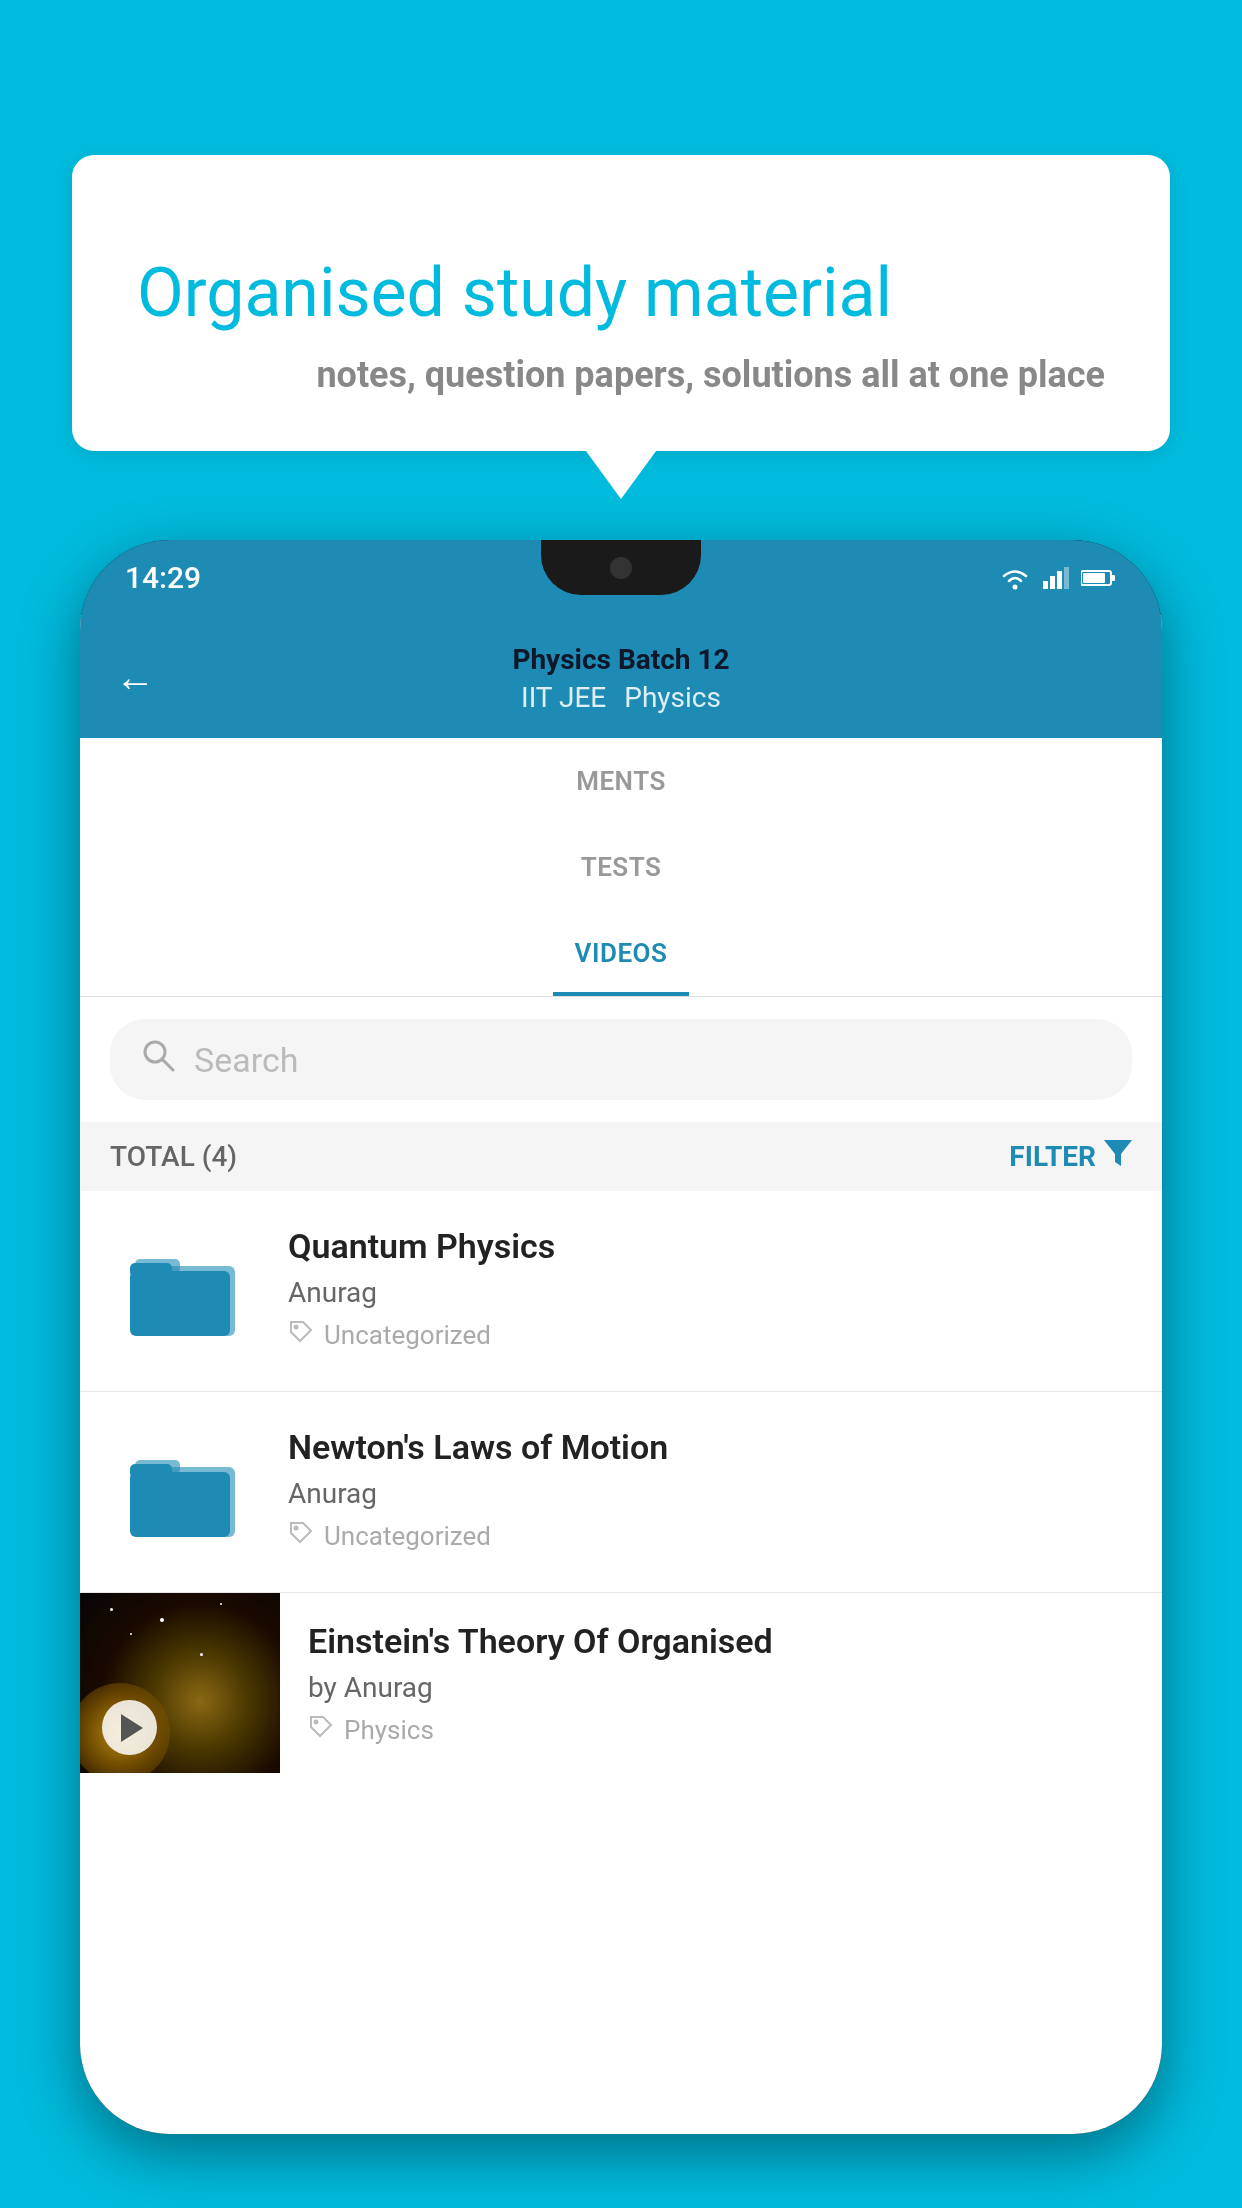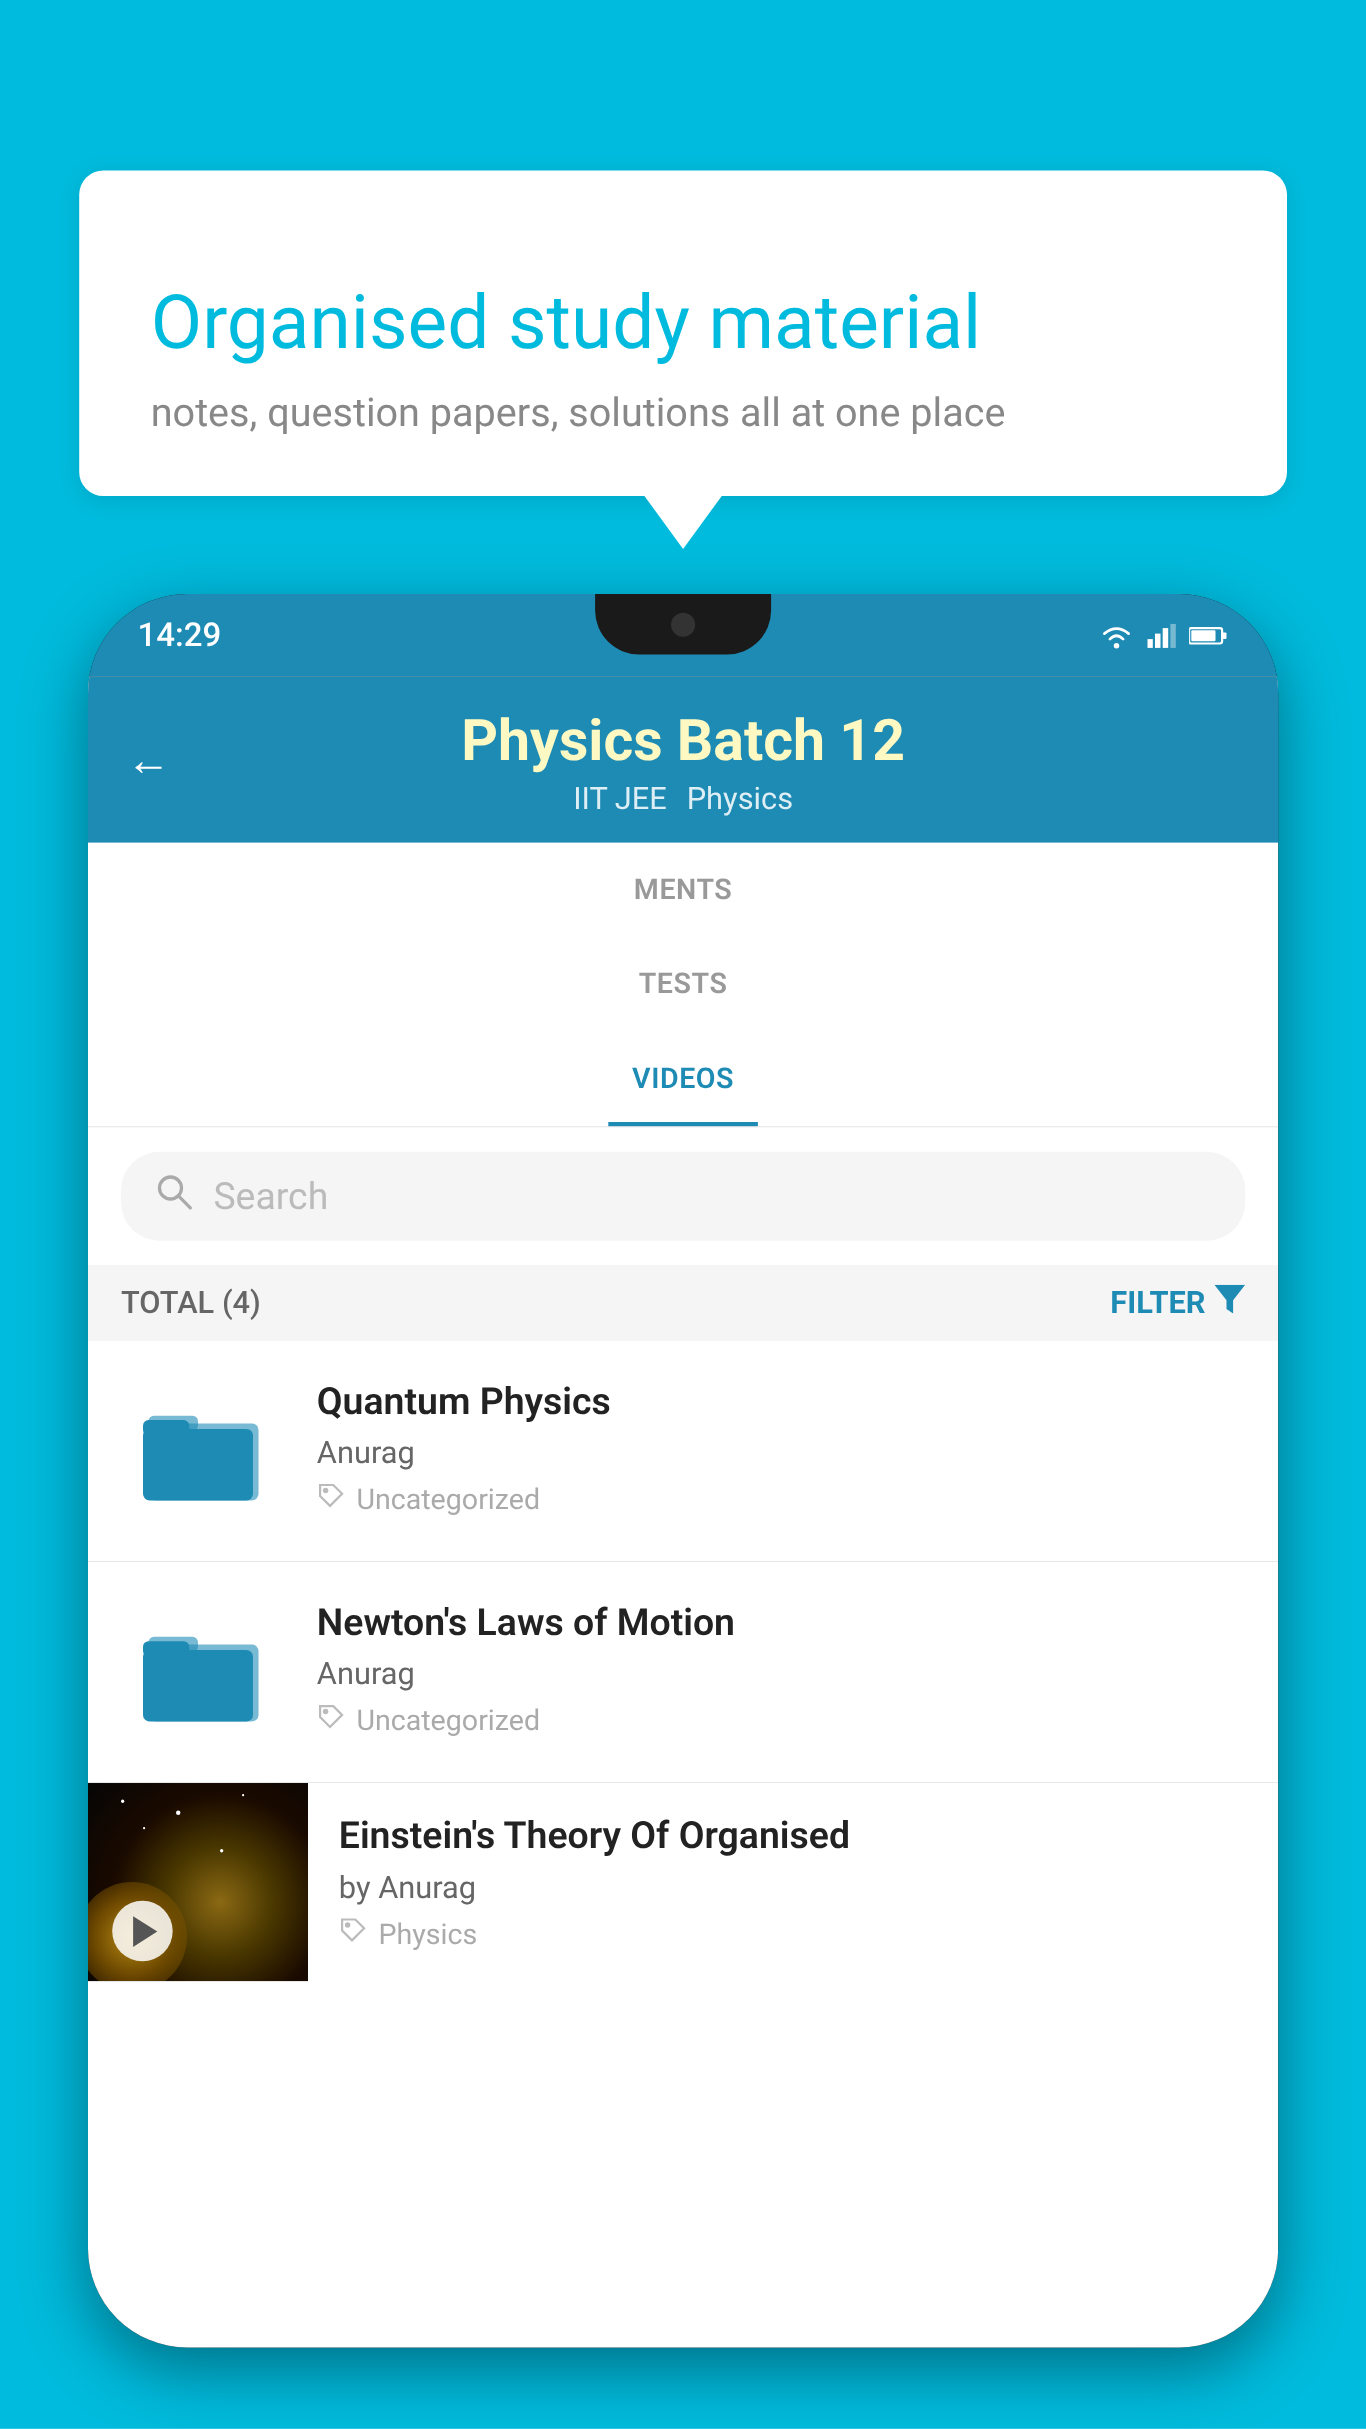--- a/index.html
+++ b/index.html
@@ -48,21 +48,22 @@
       font-size: 68px;
       font-weight: 400;
       line-height: 1.15;
       margin-bottom: 22px;
       margin-top: 44px;
     }
 
     .speech-bubble-subtitle {
       color: #888;
       font-size: 36px;
-      font-weight: 400;
+      font-weight: 700;
+      text-align: right;
     }
 
     
     .phone-wrapper {
       position: absolute;
       top: 540px;
       left: 80px;
       right: 80px;
       bottom: 0;
     }
@@ -144,22 +145,22 @@
     .app-header-back {
       position: absolute;
       left: 35px;
       top: 50%;
       transform: translateY(-50%);
       color: white;
       font-size: 40px;
     }
 
     .app-header-title {
-      color: #fef9c3;
-      font-size: 52px;
+      color: #0f172a;
+      font-size: 28px;
       font-weight: 700;
     }
 
     .app-header-subtitle {
       color: rgba(255,255,255,0.85);
       font-size: 28px;
       margin-top: 5px;
       display: flex;
       gap: 18px;
     }

